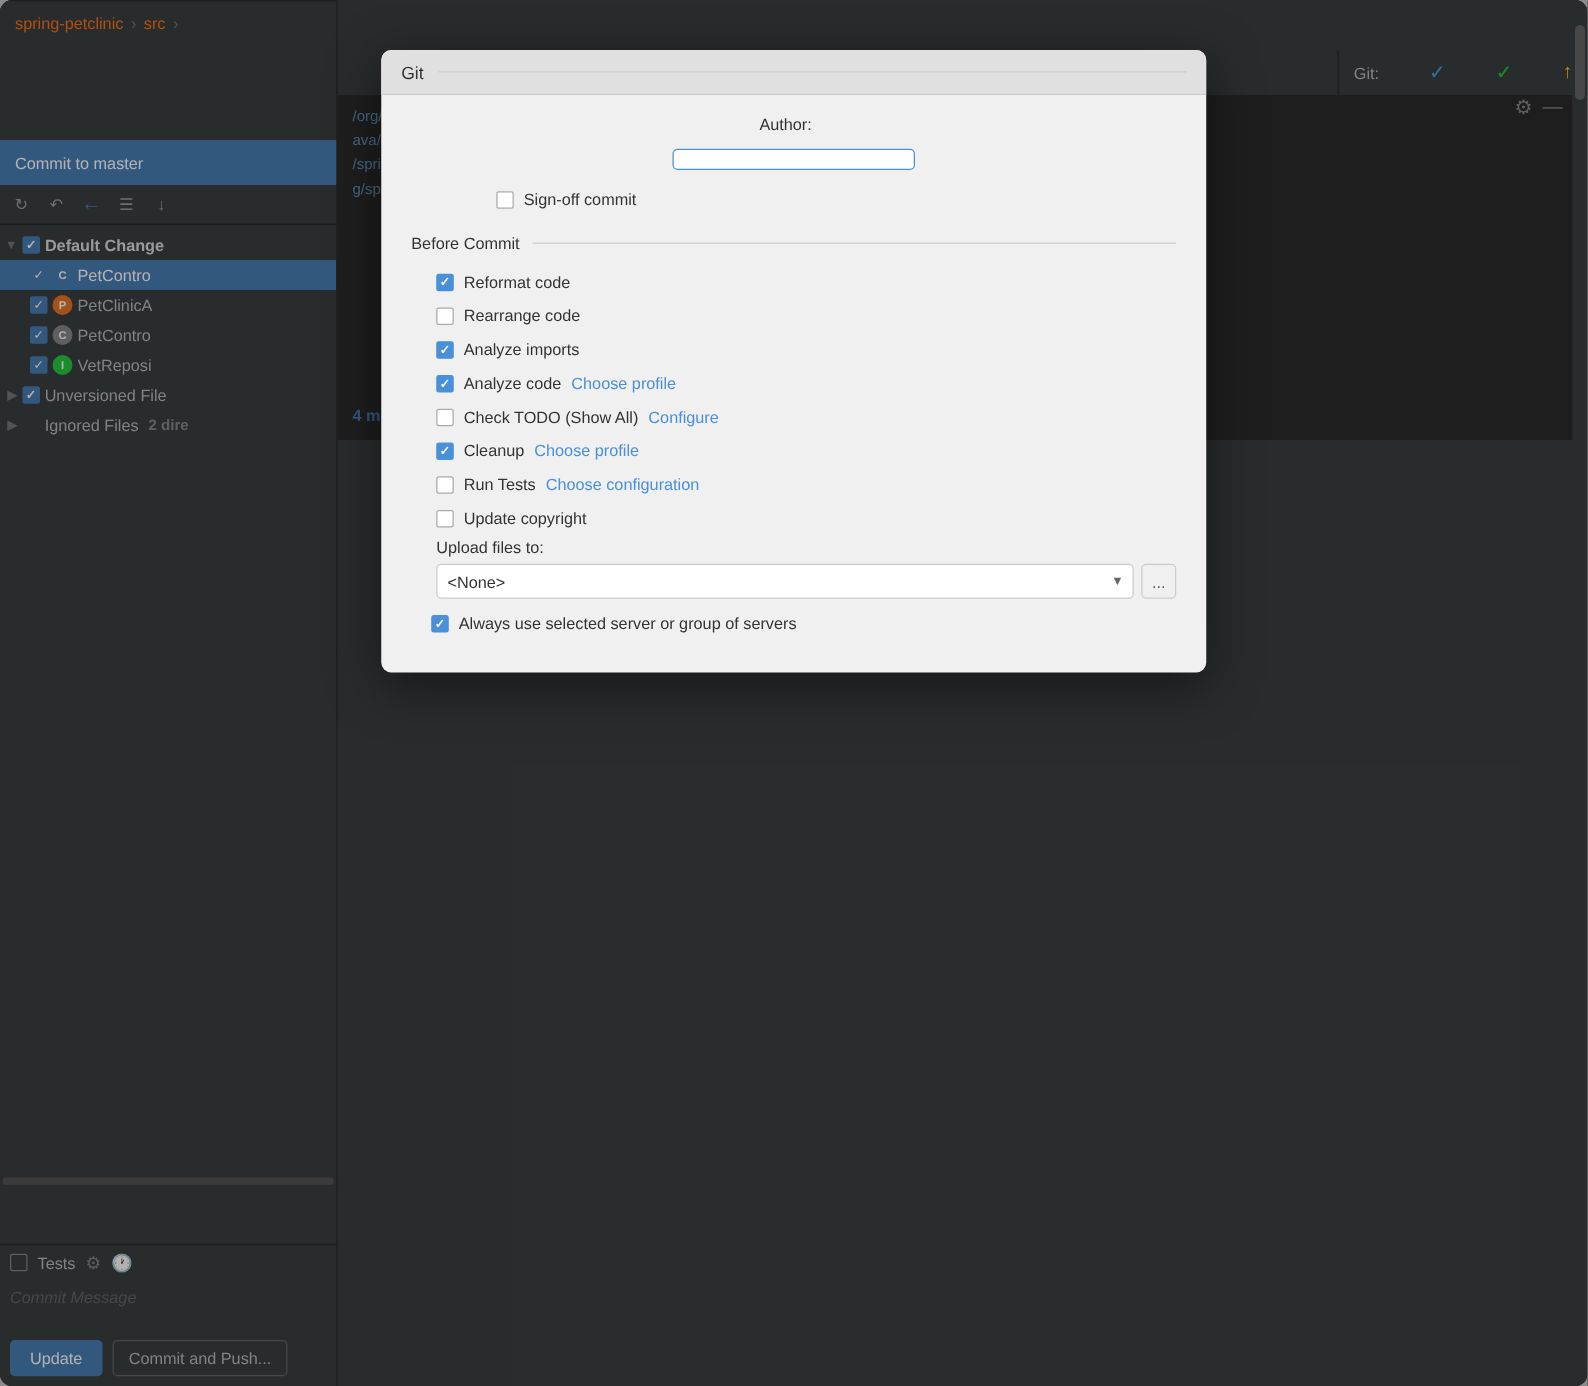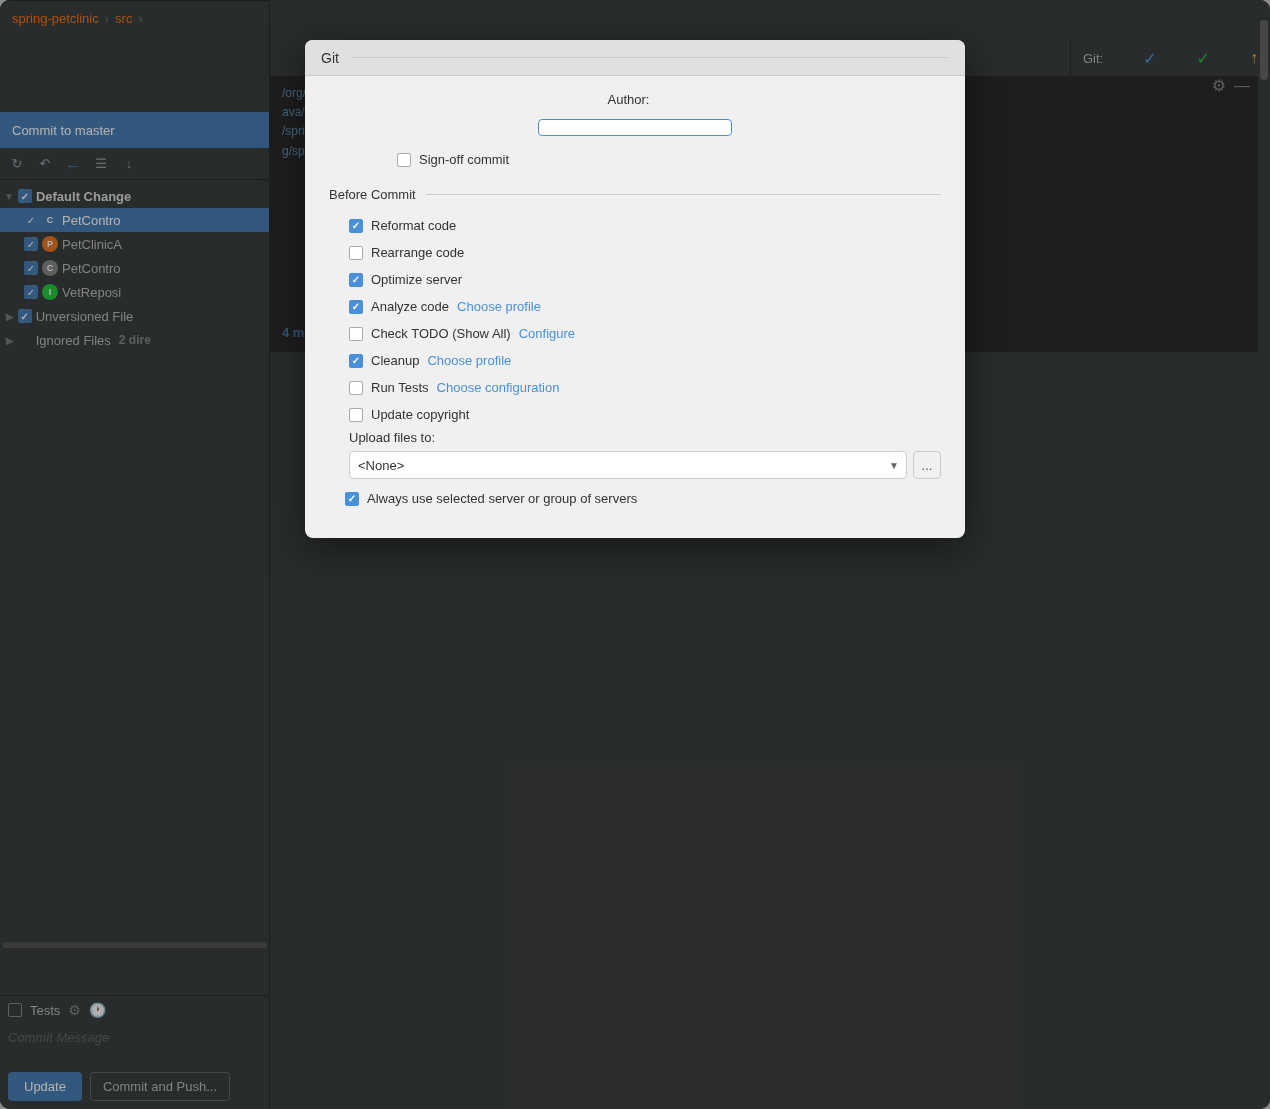--- a/index.html
+++ b/index.html
@@ -678,21 +678,21 @@
           <span class="cb-label">Reformat code</span>
         </div>
 
         <div class="checkbox-row">
           <div class="cb"></div>
           <span class="cb-label">Rearrange code</span>
         </div>
 
         <div class="checkbox-row">
           <div class="cb checked"></div>
-          <span class="cb-label">Optimize server</span>
+          <span class="cb-label">Analyze imports</span>
         </div>
 
         <div class="checkbox-row">
           <div class="cb checked"></div>
           <span class="cb-label">Analyze code</span>
           <span class="cb-link">Choose profile</span>
         </div>
 
         <div class="checkbox-row">
           <div class="cb"></div>

